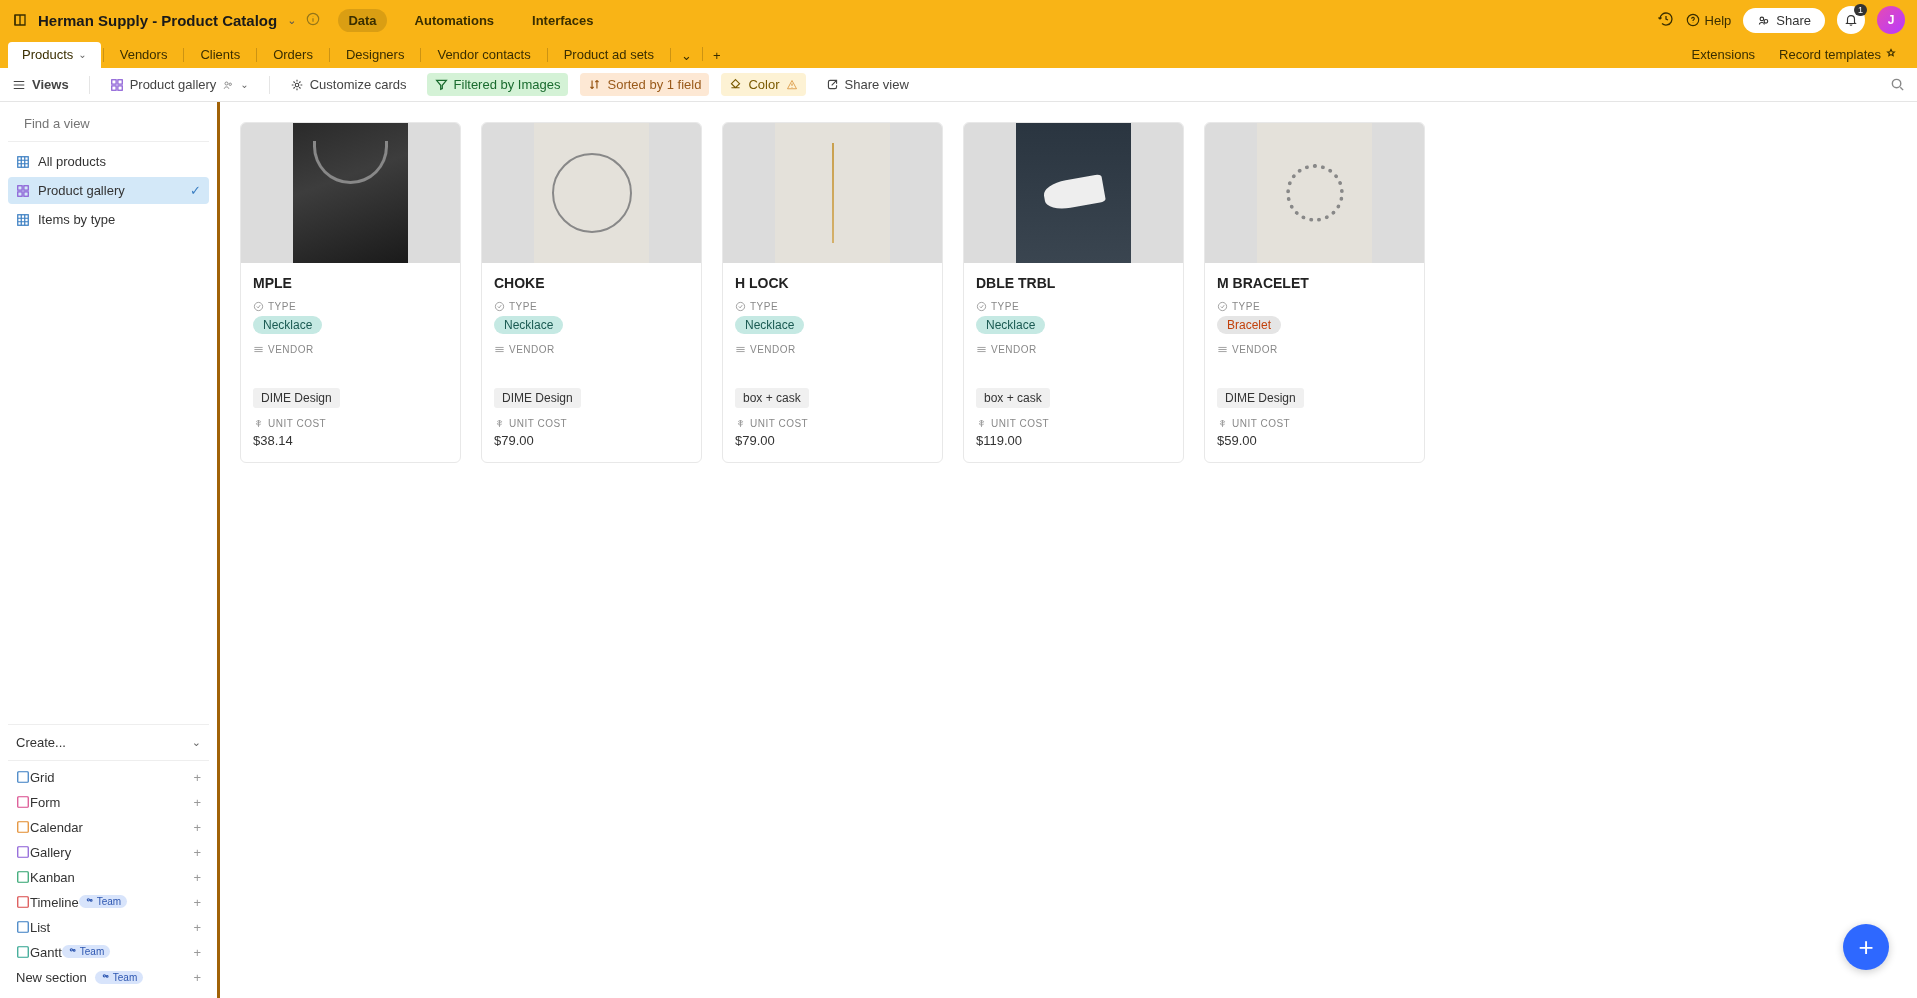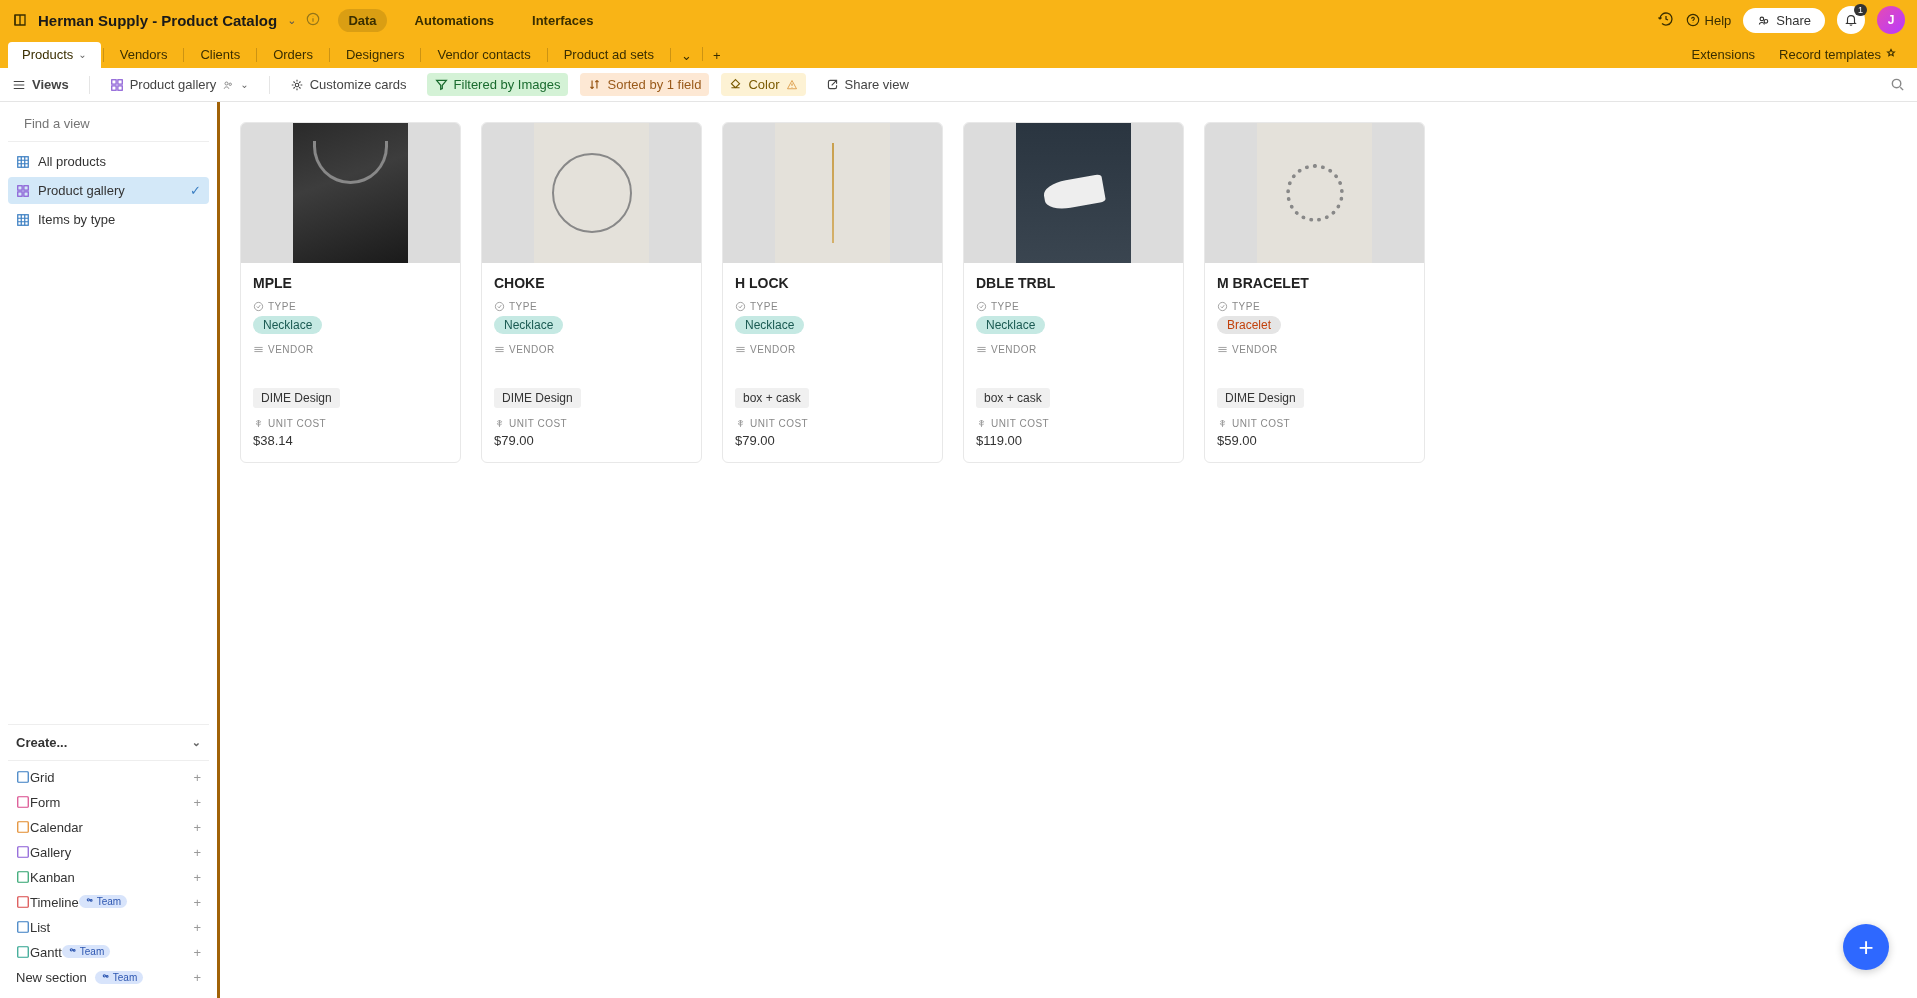--- a/index.html
+++ b/index.html
@@ -46,21 +46,21 @@
 
 .sidebar { width: 220px; border-right: 3px solid #a16207; display: flex; flex-direction: column; padding: 8px; }
 .search-wrap { display: flex; align-items: center; gap: 8px; padding: 6px 8px; color: #888; }
 .search-wrap input { border: none; outline: none; flex: 1; font-size: 13px; background: transparent; }
 .sidebar .divider { height: 1px; background: #eee; margin: 4px 0 6px; }
 .view-list { display: flex; flex-direction: column; gap: 2px; }
 .view-item { display: flex; align-items: center; gap: 8px; padding: 6px 8px; border-radius: 4px; cursor: pointer; font-size: 13px; color: #333; }
 .view-item.active { background: #d3e8f8; }
 .view-item .check { margin-left: auto; color: #3a7ec2; }
 .sidebar .bottom { margin-top: auto; }
-.create-head { display: flex; align-items: center; justify-content: space-between; padding: 6px 8px; font-size: 13px; color: #333; cursor: pointer; font-weight: 700; }
+.create-head { display: flex; align-items: center; justify-content: space-between; padding: 6px 8px; font-size: 13px; color: #333; cursor: pointer; font-weight: 400; }
 .sidebar .divider2 { height: 1px; background: #eee; margin: 4px 0; }
 .create-list .row { display: flex; align-items: flex-start; padding: 5px 8px; border-radius: 4px; cursor: pointer; font-size: 13px; }
 .create-list .row .plus { margin-left: auto; color: #999; }
 .team-badge { background: #d8e4fb; color: #2e57b1; font-size: 10px; padding: 1px 6px; border-radius: 8px; display: inline-flex; align-items: center; gap: 3px; font-weight: 500; }
 
 
 .content { flex: 1; overflow: auto; padding: 20px 20px 40px; position: relative; background: #fff; }
 .cards { display: flex; gap: 20px; flex-wrap: wrap; }
 .card { width: 221px; border: 1px solid #e8e8e8; border-radius: 6px; overflow: hidden; background: #fff; cursor: pointer; }
 .card .thumb { height: 140px; background: #dcdcdc; display: flex; align-items: center; justify-content: center; overflow: hidden; }

